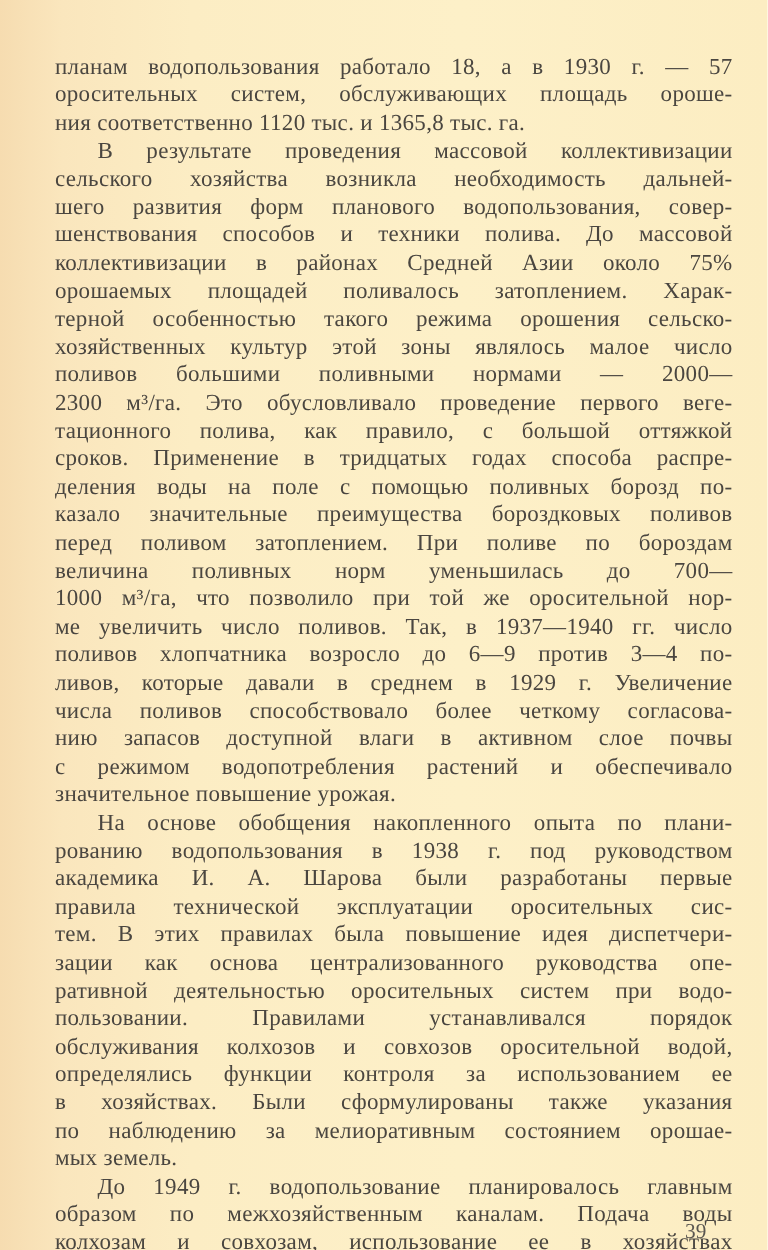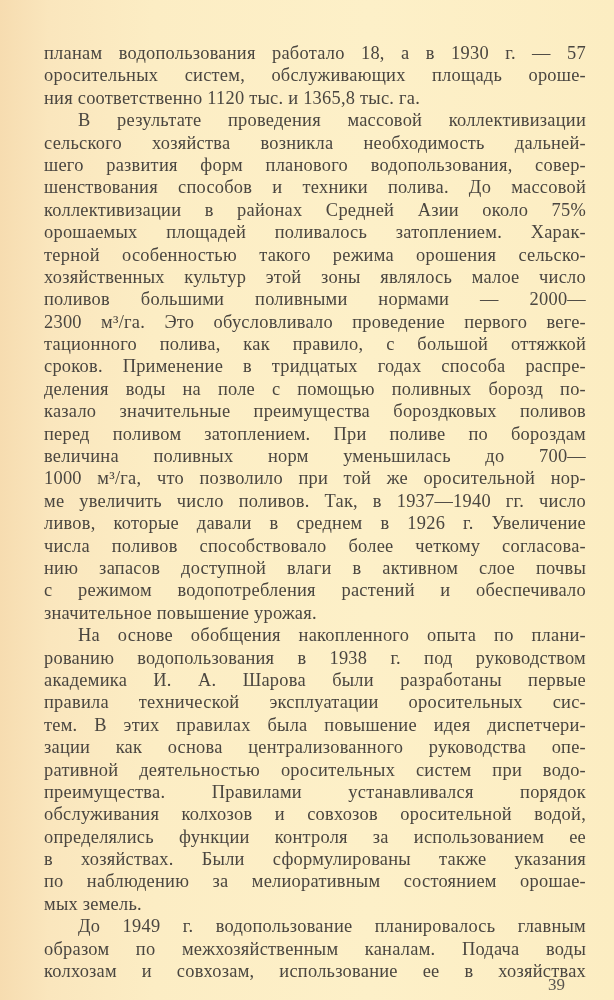--- a/index.html
+++ b/index.html
@@ -74,35 +74,36 @@
         <span class="line">поливов большими поливными нормами — 2000—</span>
         <span class="line">2300 м³/га. Это обусловливало проведение первого веге-</span>
         <span class="line">тационного полива, как правило, с большой оттяжкой</span>
         <span class="line">сроков. Применение в тридцатых годах способа распре-</span>
         <span class="line">деления воды на поле с помощью поливных борозд по-</span>
         <span class="line">казало значительные преимущества бороздковых поливов</span>
         <span class="line">перед поливом затоплением. При поливе по бороздам</span>
         <span class="line">величина поливных норм уменьшилась до 700—</span>
         <span class="line">1000 м³/га, что позволило при той же оросительной нор-</span>
         <span class="line">ме увеличить число поливов. Так, в 1937—1940 гг. число</span>
-        <span class="line">ливов, которые давали в среднем в 1926 г. Увеличение</span>
+        <span class="line">поливов хлопчатника возросло до 6—9 против 3—4 по-</span>
+        <span class="line">ливов, которые давали в среднем в 1929 г. Увеличение</span>
         <span class="line">числа поливов способствовало более четкому согласова-</span>
         <span class="line">нию запасов доступной влаги в активном слое почвы</span>
         <span class="line">с режимом водопотребления растений и обеспечивало</span>
         <span class="line last">значительное повышение урожая.</span>
       </div>
       <div>
         <span class="line indent">На основе обобщения накопленного опыта по плани-</span>
         <span class="line">рованию водопользования в 1938 г. под руководством</span>
         <span class="line">академика И. А. Шарова были разработаны первые</span>
         <span class="line">правила технической эксплуатации оросительных сис-</span>
         <span class="line">тем. В этих правилах была повышение идея диспетчери-</span>
         <span class="line">зации как основа централизованного руководства опе-</span>
         <span class="line">ративной деятельностью оросительных систем при водо-</span>
-        <span class="line">преимущества. Правилами устанавливался порядок</span>
+        <span class="line">пользовании. Правилами устанавливался порядок</span>
         <span class="line">обслуживания колхозов и совхозов оросительной водой,</span>
         <span class="line">определялись функции контроля за использованием ее</span>
         <span class="line">в хозяйствах. Были сформулированы также указания</span>
         <span class="line">по наблюдению за мелиоративным состоянием орошае-</span>
         <span class="line last">мых земель.</span>
       </div>
       <div>
         <span class="line indent">До 1949 г. водопользование планировалось главным</span>
         <span class="line">образом по межхозяйственным каналам. Подача воды</span>
         <span class="line">колхозам и совхозам, использование ее в хозяйствах</span>

